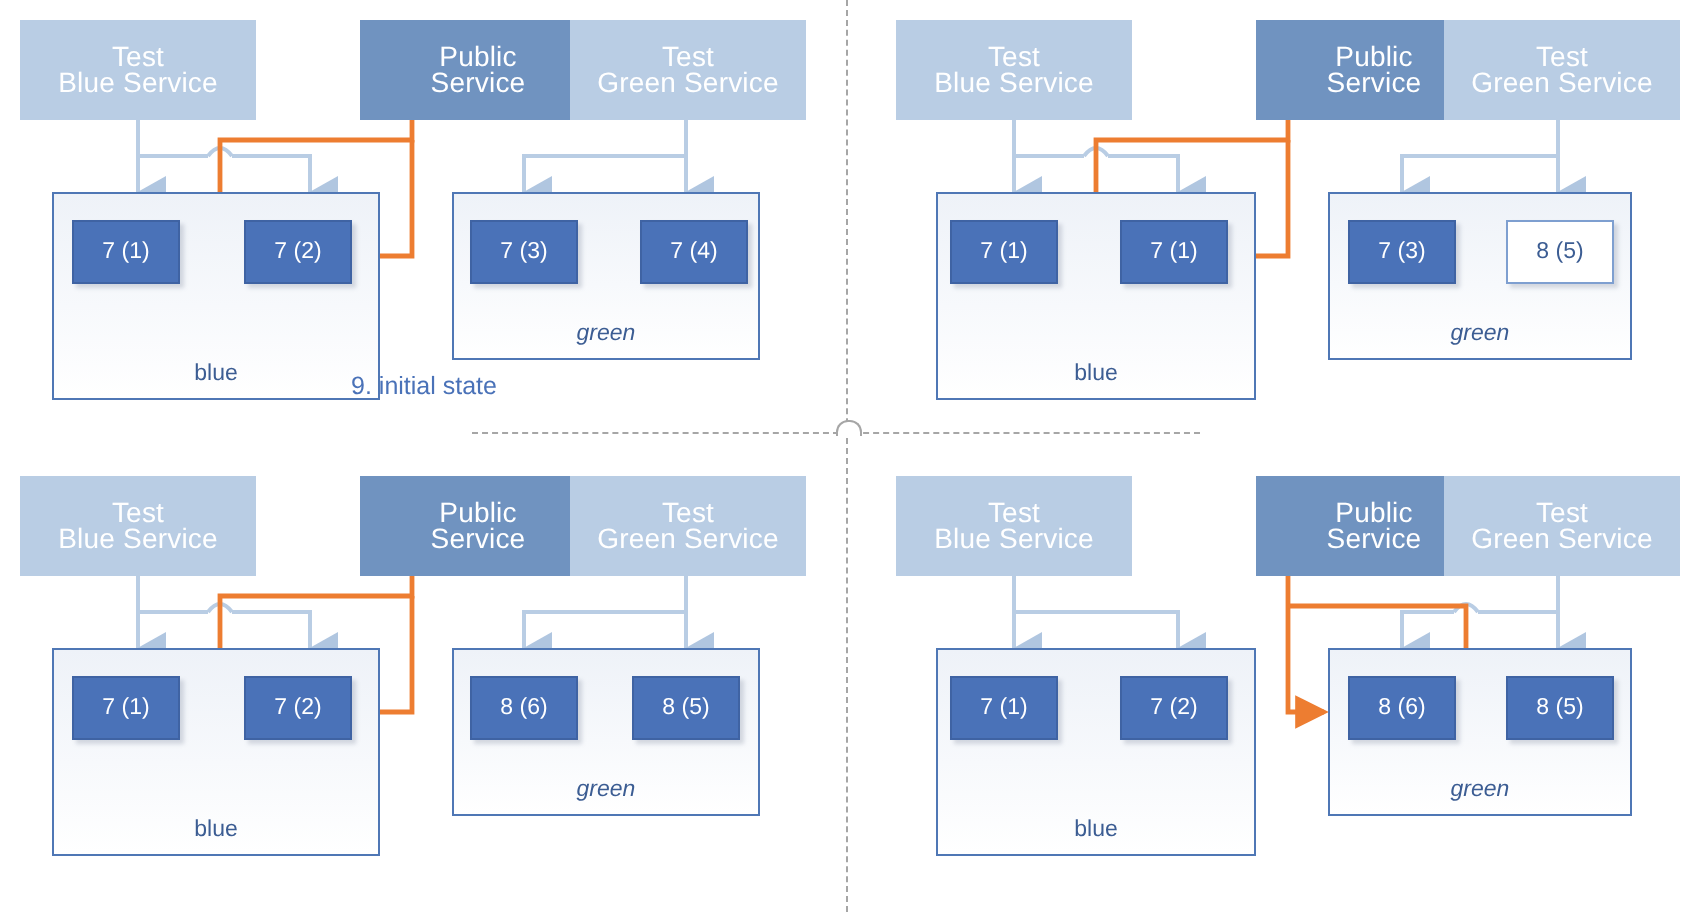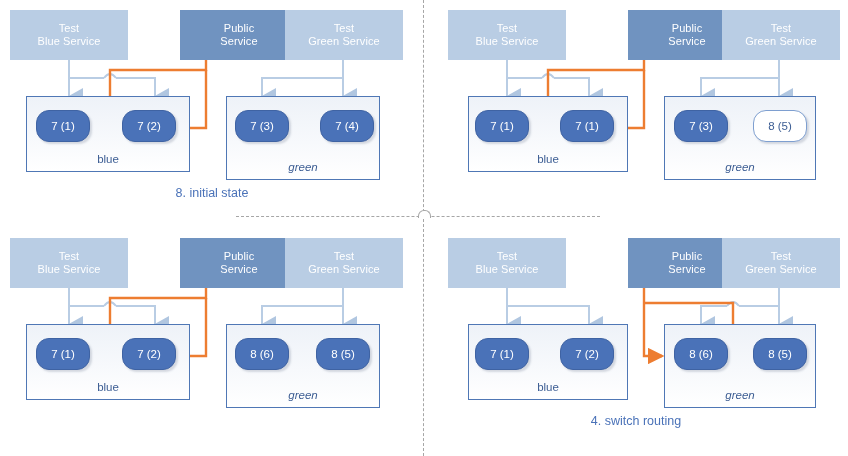--- a/index.html
+++ b/index.html
@@ -11,50 +11,49 @@
   .panel{position:absolute;width:424px;height:228px;}
   .p1{left:0;top:0;}
   .p2{left:424px;top:0;}
   .p3{left:0;top:228px;}
   .p4{left:424px;top:228px;}
 
   
   .svc{
     position:absolute;box-sizing:border-box;
     display:flex;align-items:center;justify-content:center;
-    text-align:center;color:#ffffff;font-size:11px;line-height:13px;
+    text-align:center;color:#ffffff;font-size:14px;line-height:13px;
     letter-spacing:.1px;
   }
   .svc.light{background:#b9cde4;}
   .svc.dark{background:#7093c0;}
   .svc-blue{left:10px;top:10px;width:118px;height:50px;}
   .svc-pub {left:136px;top:10px;width:118px;height:50px;margin-left:44px;}
   .svc-green{left:285px;top:10px;width:118px;height:50px;}
 
   
   .env{
     position:absolute;box-sizing:border-box;
     border:1px solid #4f77b5;
     background:linear-gradient(180deg,#eef2f8 0%,#f7f9fc 55%,#ffffff 100%);
   }
-  .env-blue{left:26px;top:96px;width:164px;height:76px;}
+  .env-blue{left:26px;top:96px;width:164px;height:104px;}
   .env-green{left:226px;top:96px;width:154px;height:84px;font-style:italic;}
   .env-label{
     position:absolute;left:0;right:0;bottom:6px;text-align:center;
     font-size:11.5px;color:#3c5d93;
   }
 
   
   .inst{
     position:absolute;box-sizing:border-box;
     width:54px;height:32px;
     display:flex;align-items:center;justify-content:center;
     font-size:11.5px;
     box-shadow:2px 2px 2px rgba(120,130,150,.28);
-    border-radius:13px;
   }
   .inst.filled{background:#4a72b8;color:#ffffff;border:1px solid #3f63a3;}
   .inst.outline{background:#ffffff;color:#3c5d93;border:1px solid #7e9fd0;}
 
   
   .wires{position:absolute;left:0;top:0;width:424px;height:228px;overflow:visible;}
 
   
   .caption{
     position:absolute;left:0;width:424px;text-align:center;
@@ -126,21 +125,21 @@
   </div>
   <div class="inst filled" style="left:36px;top:110px;">7 (1)</div>
   <div class="inst filled" style="left:122px;top:110px;">7 (2)</div>
 
   <div class="env env-green">
     <div class="env-label">green</div>
   </div>
   <div class="inst filled" style="left:235px;top:110px;">7 (3)</div>
   <div class="inst filled" style="left:320px;top:110px;">7 (4)</div>
 
-  <div class="caption" style="top:186px;">8. initial state</div>
+  <div class="caption" style="top:186px;">9. initial state</div>
 </div>
 
 <div class="panel p2">
 
   <svg class="wires" viewBox="0 0 424 228">
     <g fill="none" stroke="#b9cde4" stroke-width="2">
       <path d="M83,60 L83,97" marker-end="url(#ar-b-d)"></path>
       <path d="M83,78 L118,78 M130,78 L165,78 L165,97" marker-end="url(#ar-b-d)"></path>
       <path d="M118,78 q6,-8 12,0"></path>
       <path d="M355,60 L355,97" marker-end="url(#ar-b-d)"></path>
@@ -256,18 +255,17 @@
   </div>
   <div class="inst filled" style="left:51px;top:110px;">7 (1)</div>
   <div class="inst filled" style="left:136px;top:110px;">7 (2)</div>
 
   <div class="env env-green" style="left:240px;width:152px;">
     <div class="env-label">green</div>
   </div>
   <div class="inst filled" style="left:250px;top:110px;">8 (6)</div>
   <div class="inst filled" style="left:329px;top:110px;">8 (5)</div>
 
-  <div class="caption" style="top:186px;">4. switch routing</div>
 </div>
 
 <div class="divider-v"></div>
 <div class="divider-h"></div>
 <div class="hop-mark"></div>
 
 </body></html>

